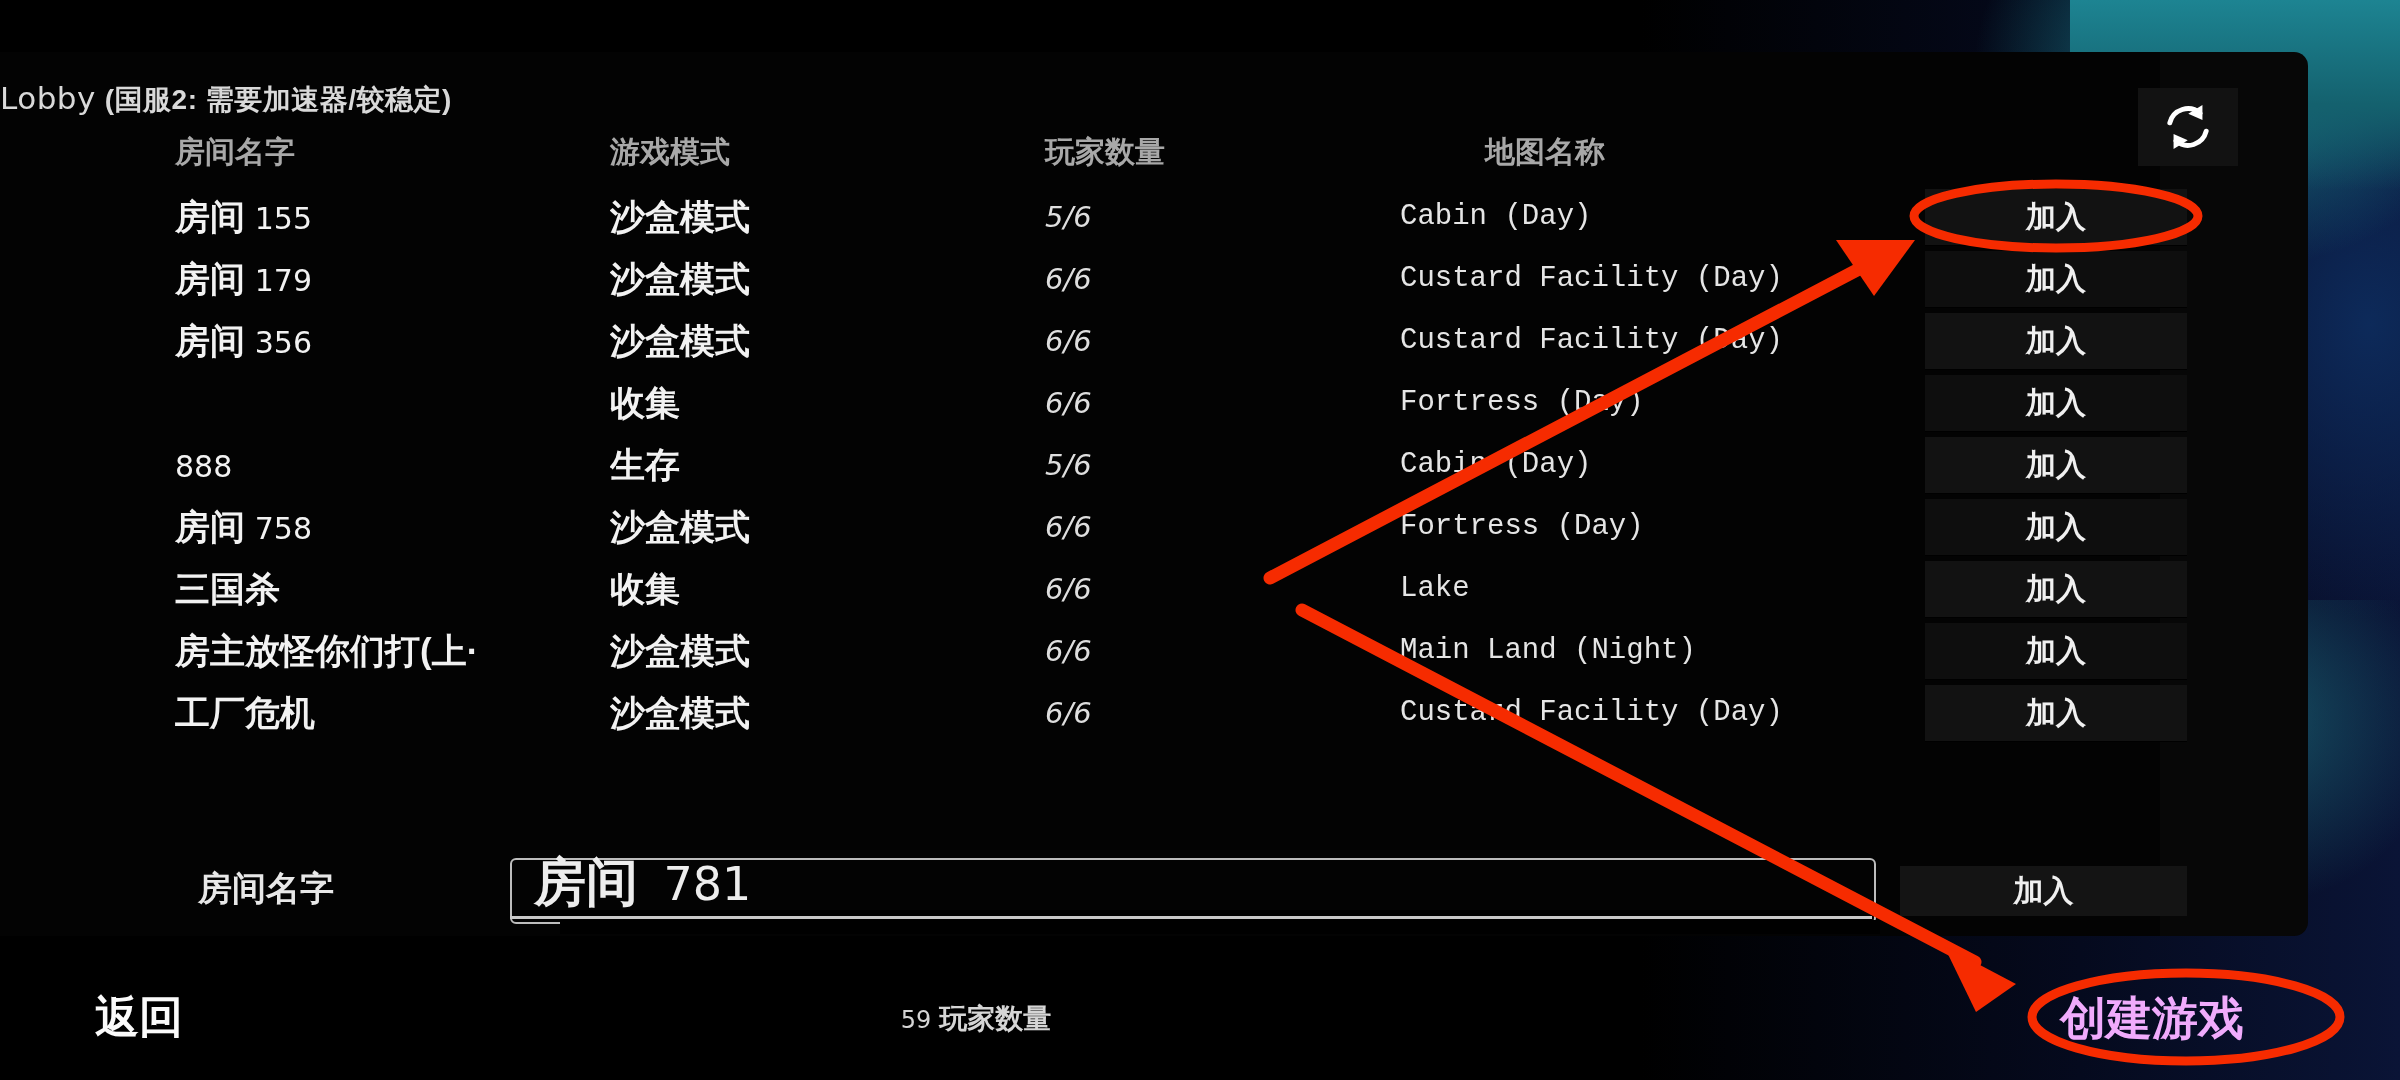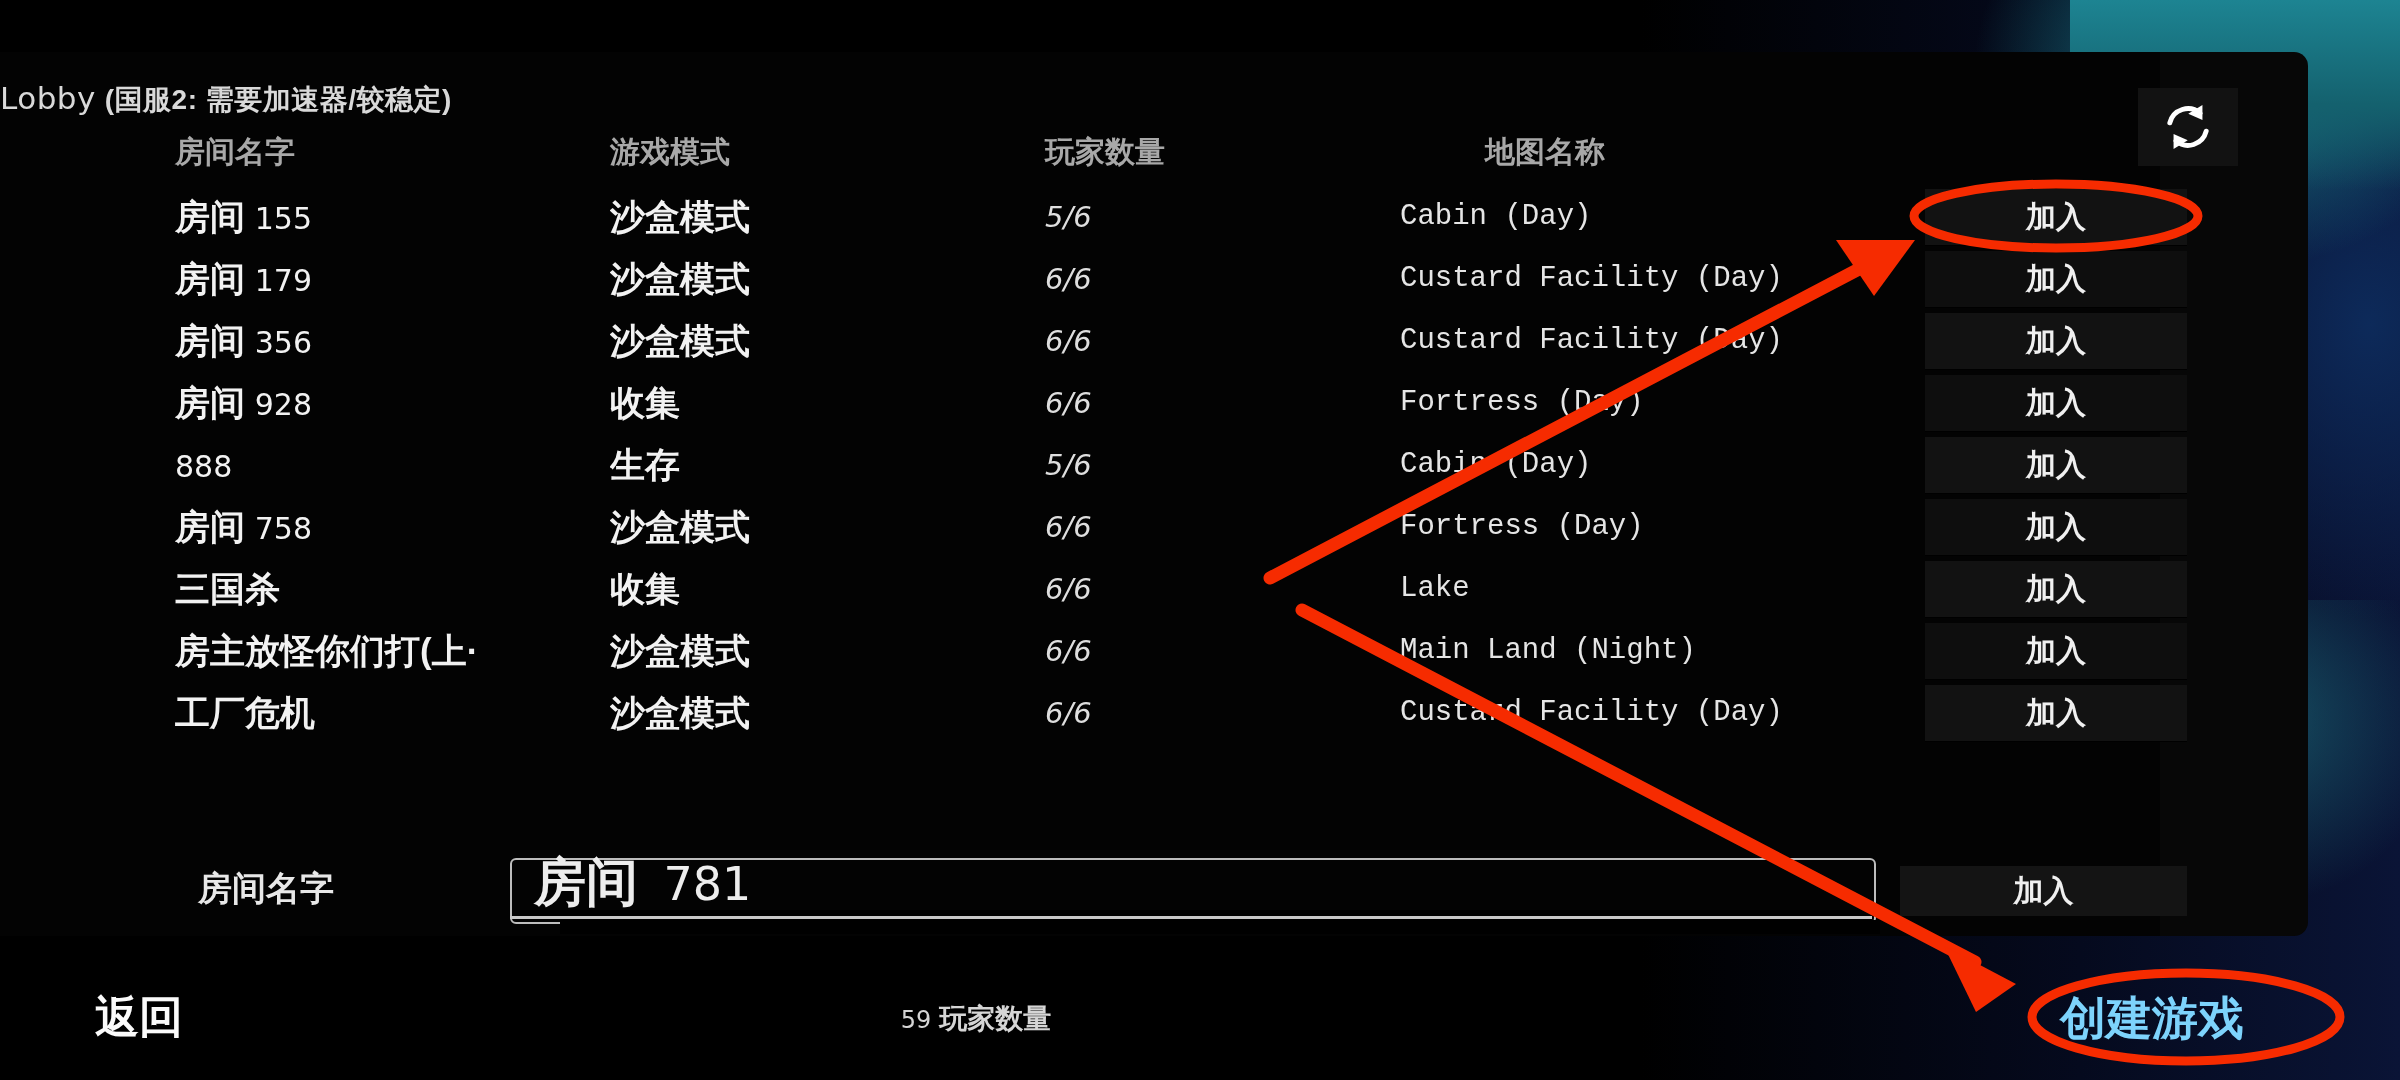--- a/index.html
+++ b/index.html
@@ -104,21 +104,21 @@
   }
 
   
   #back-btn{position:absolute;left:95px;top:988px;color:#fafafa;font-size:44px;font-weight:bold;}
   #player-total{
     position:absolute;left:0;top:1000px;width:1952px;text-align:center;
     color:#d5d5d5;font-size:28px;font-weight:bold;
   }
   #player-total .num{font-family:"DejaVu Sans",sans-serif;font-weight:normal;font-size:24px;}
   #create-btn{
-    position:absolute;left:2060px;top:988px;color:#7dd3fc;font-size:46px;font-weight:bold;white-space:nowrap;
+    position:absolute;left:2060px;top:988px;color:#f0abfc;font-size:46px;font-weight:bold;white-space:nowrap;
   }
 
   
   #annot{position:absolute;inset:0;pointer-events:none;}
 </style>
 </head>
 <body>
 
 <div id="bg-layer">
   <div id="bg-teal"></div>
@@ -167,21 +167,20 @@
       <div class="join-btn">加入</div>
     </div>
     <div class="row">
       <div class="cell c-name"><span>房间</span> <span class="num">356</span></div>
       <div class="cell c-mode">沙盒模式</div>
       <div class="cell c-players">6/6</div>
       <div class="cell c-map">Custard Facility (Day)</div>
       <div class="join-btn">加入</div>
     </div>
     <div class="row">
-      <div class="cell c-name"><span>房间</span> <span class="num">928</span></div>
       <div class="cell c-mode">收集</div>
       <div class="cell c-players">6/6</div>
       <div class="cell c-map">Fortress (Day)</div>
       <div class="join-btn">加入</div>
     </div>
     <div class="row">
       <div class="cell c-name"><span></span> <span class="num">888</span></div>
       <div class="cell c-mode">生存</div>
       <div class="cell c-players">5/6</div>
       <div class="cell c-map">Cabin (Day)</div>

